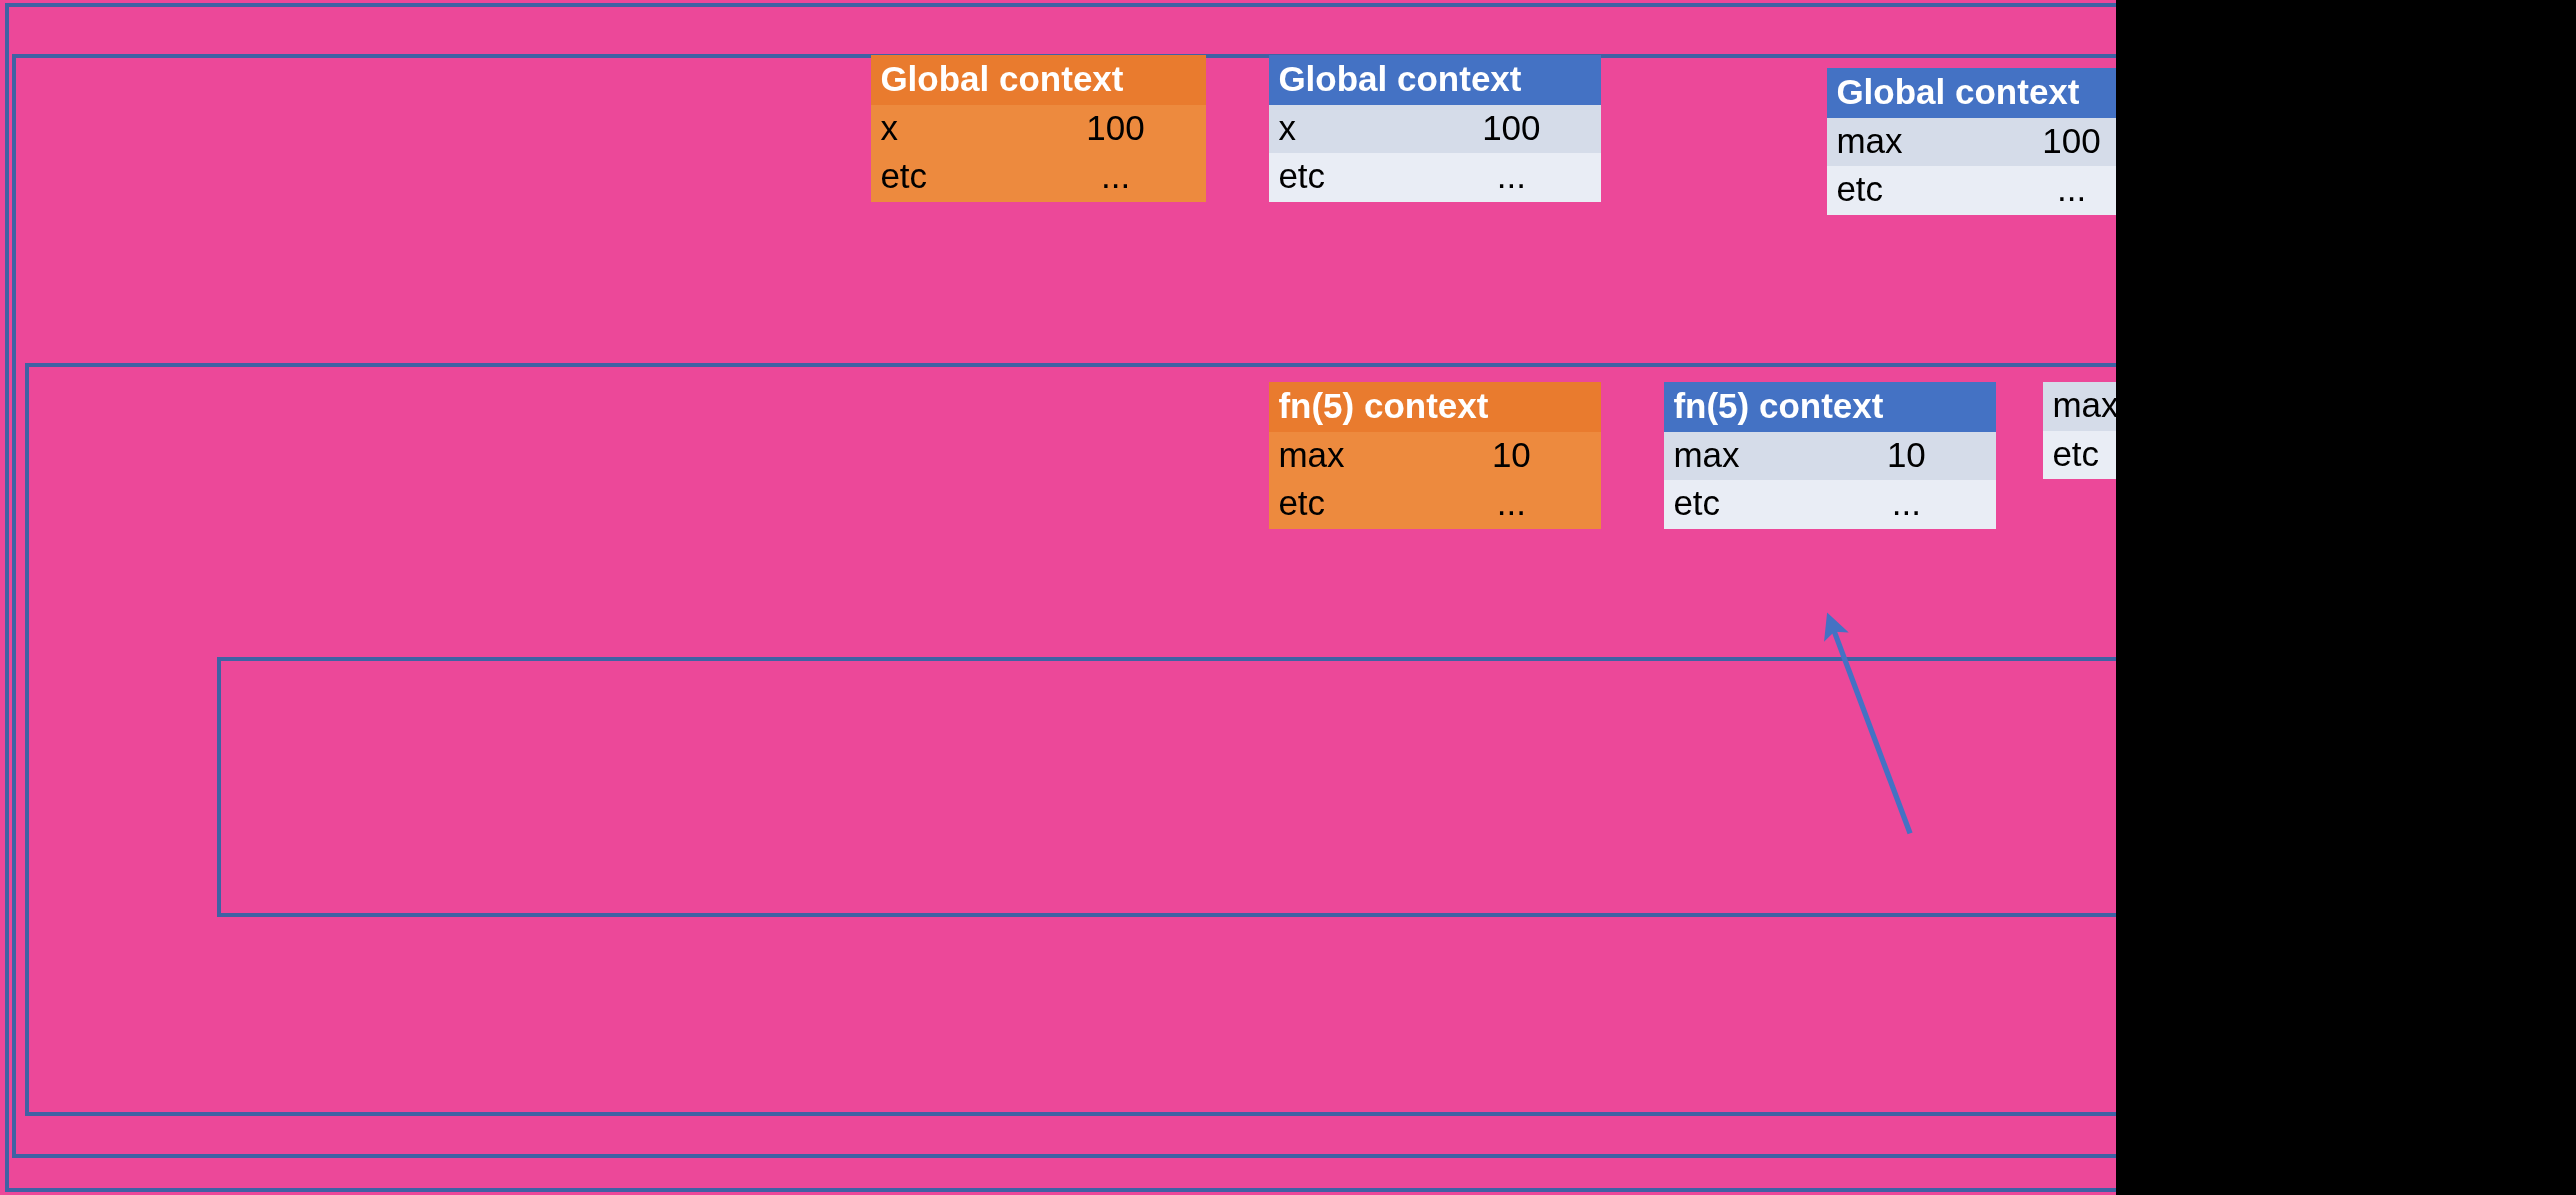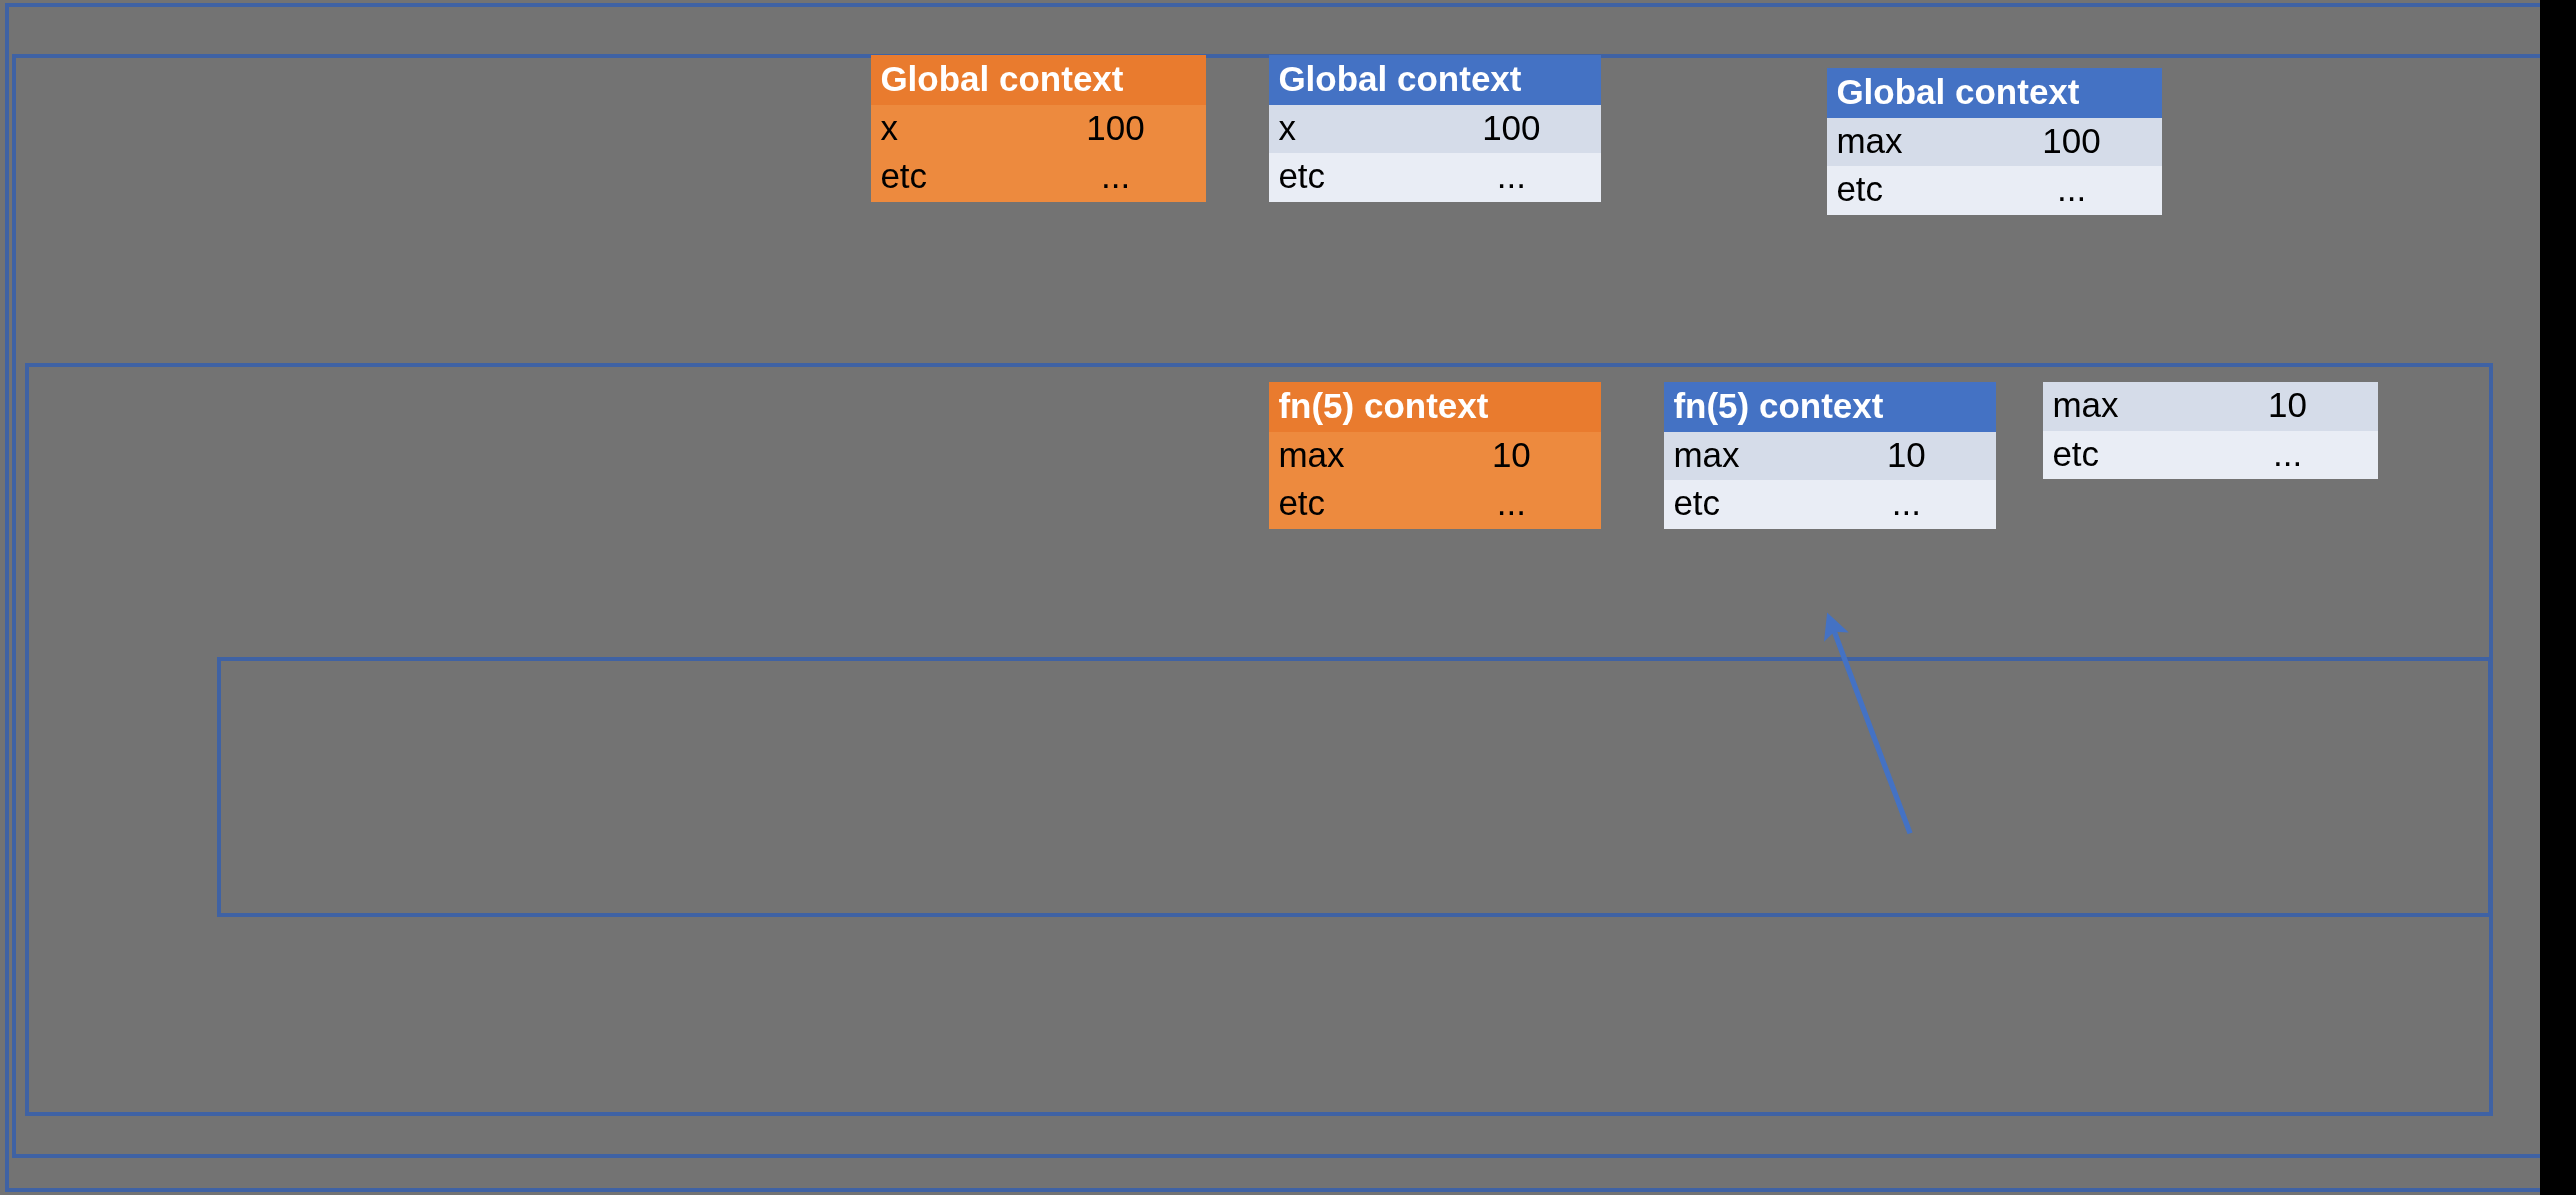--- a/index.html
+++ b/index.html
@@ -3,23 +3,23 @@
 <meta charset="utf-8">
 <title>Execution Context Stack Diagram</title>
 <style>
   html, body {
     margin: 0;
     padding: 0;
     background: #000000;
   }
   #stage {
     position: relative;
-    width: 2540px;
+    width: 2116px;
     height: 1195px;
-    background: #737373;
+    background: #ec4899;
     overflow: hidden;
     font-family: "Liberation Sans", sans-serif;
   }
 
   
   .frame {
     position: absolute;
     border-style: solid;
     border-color: #3F62A4;
     background: transparent;

